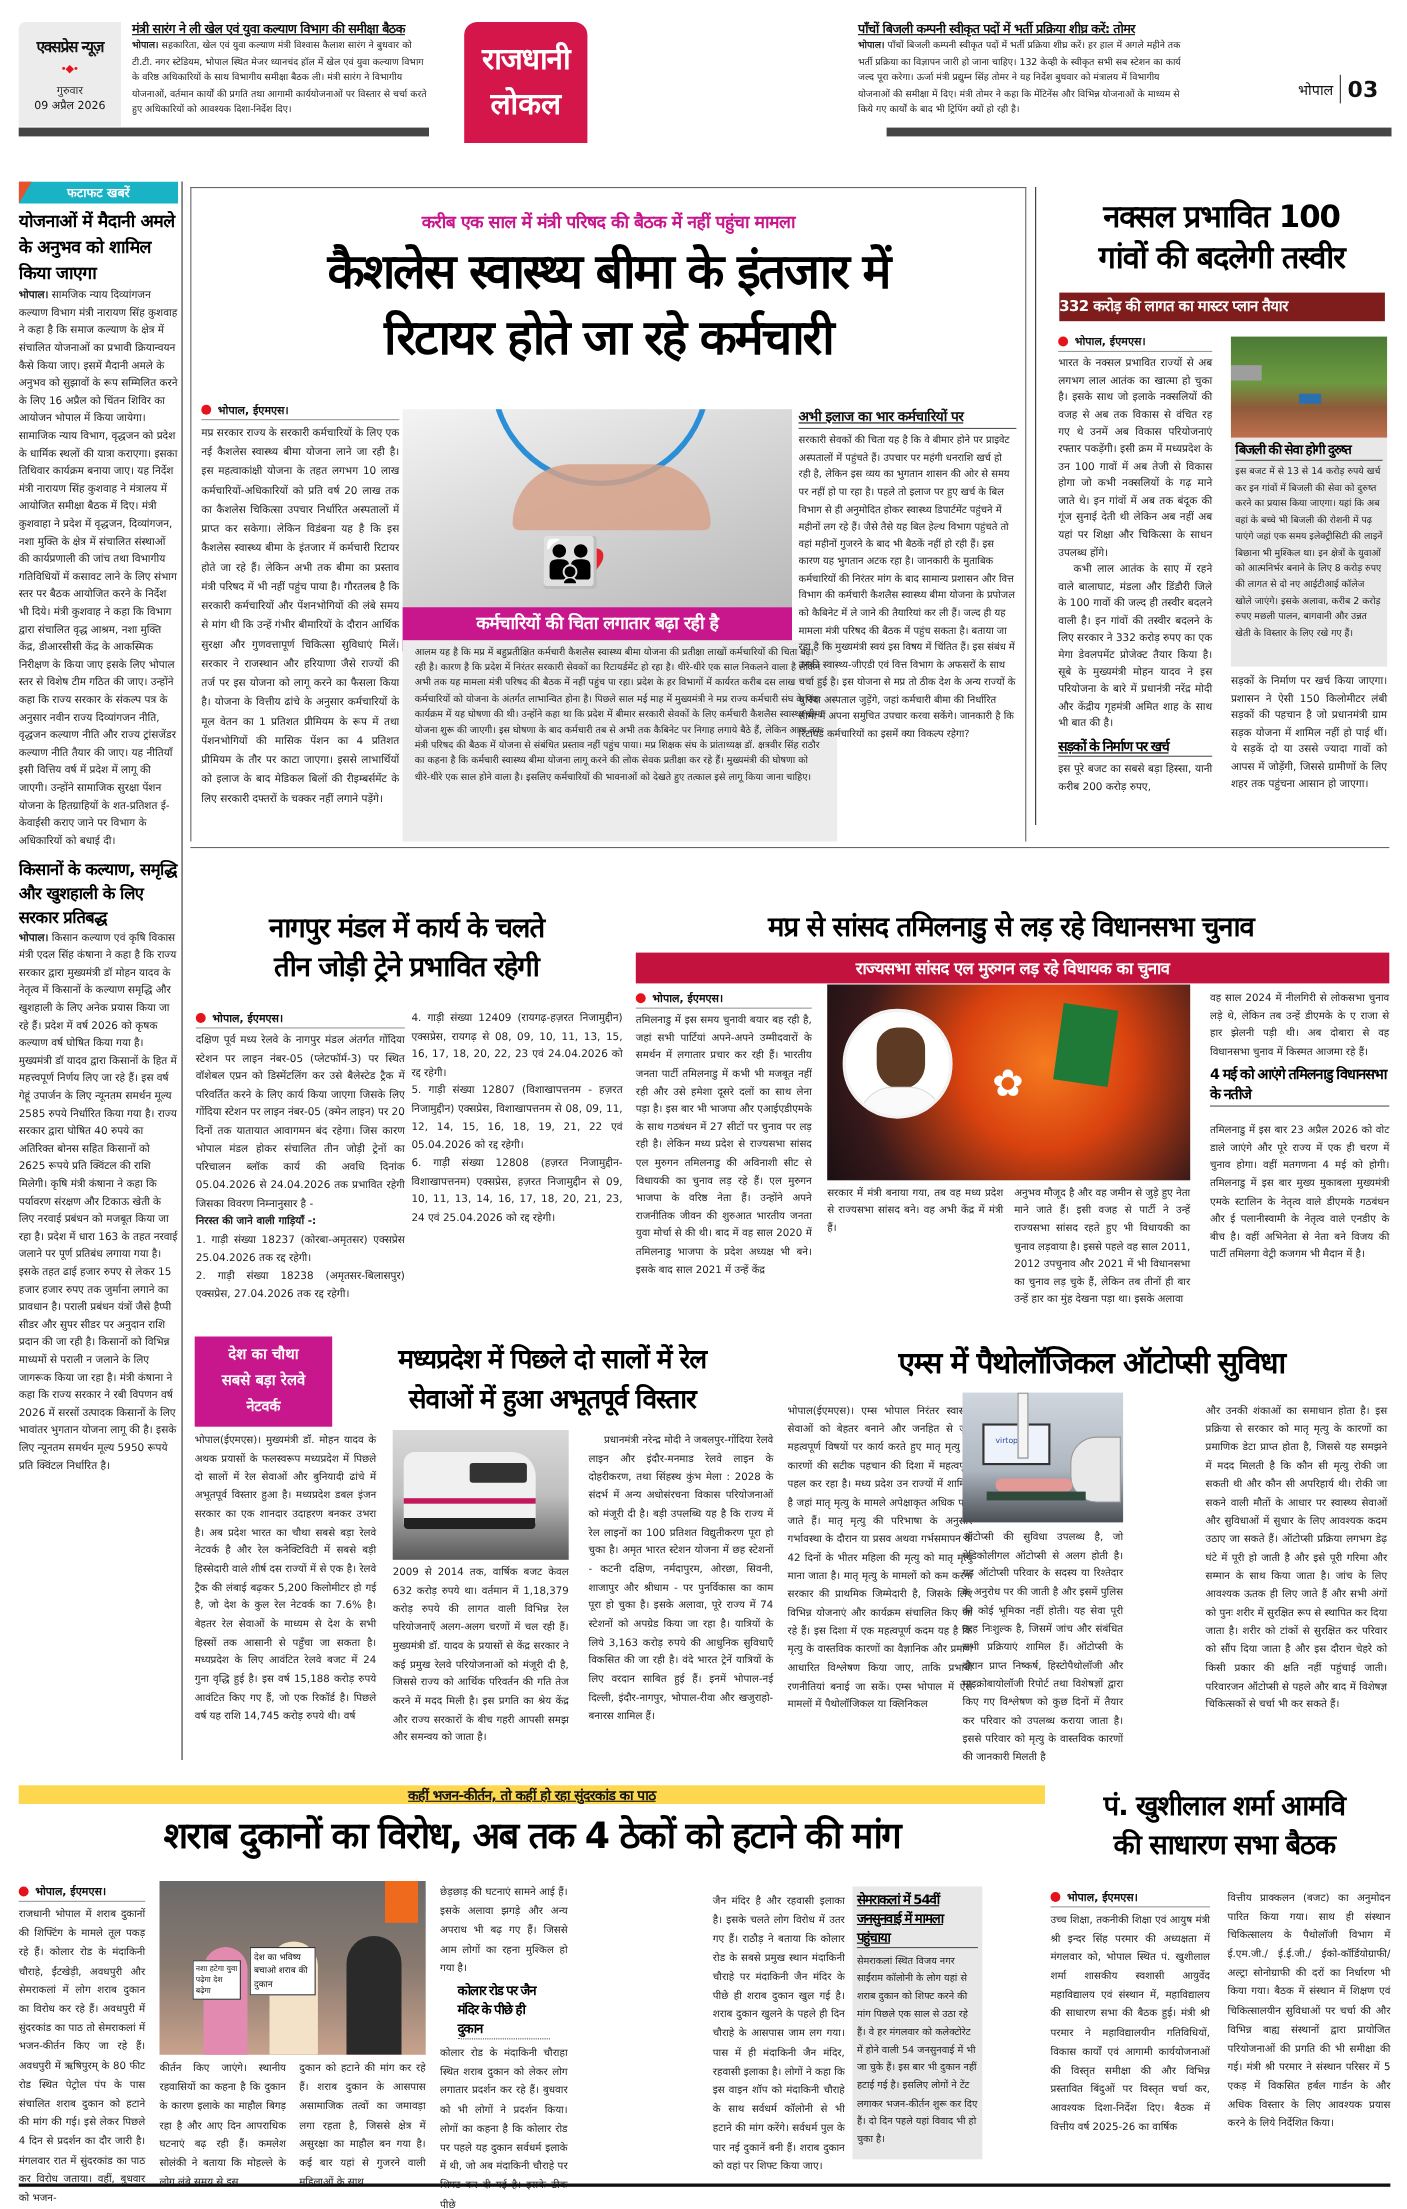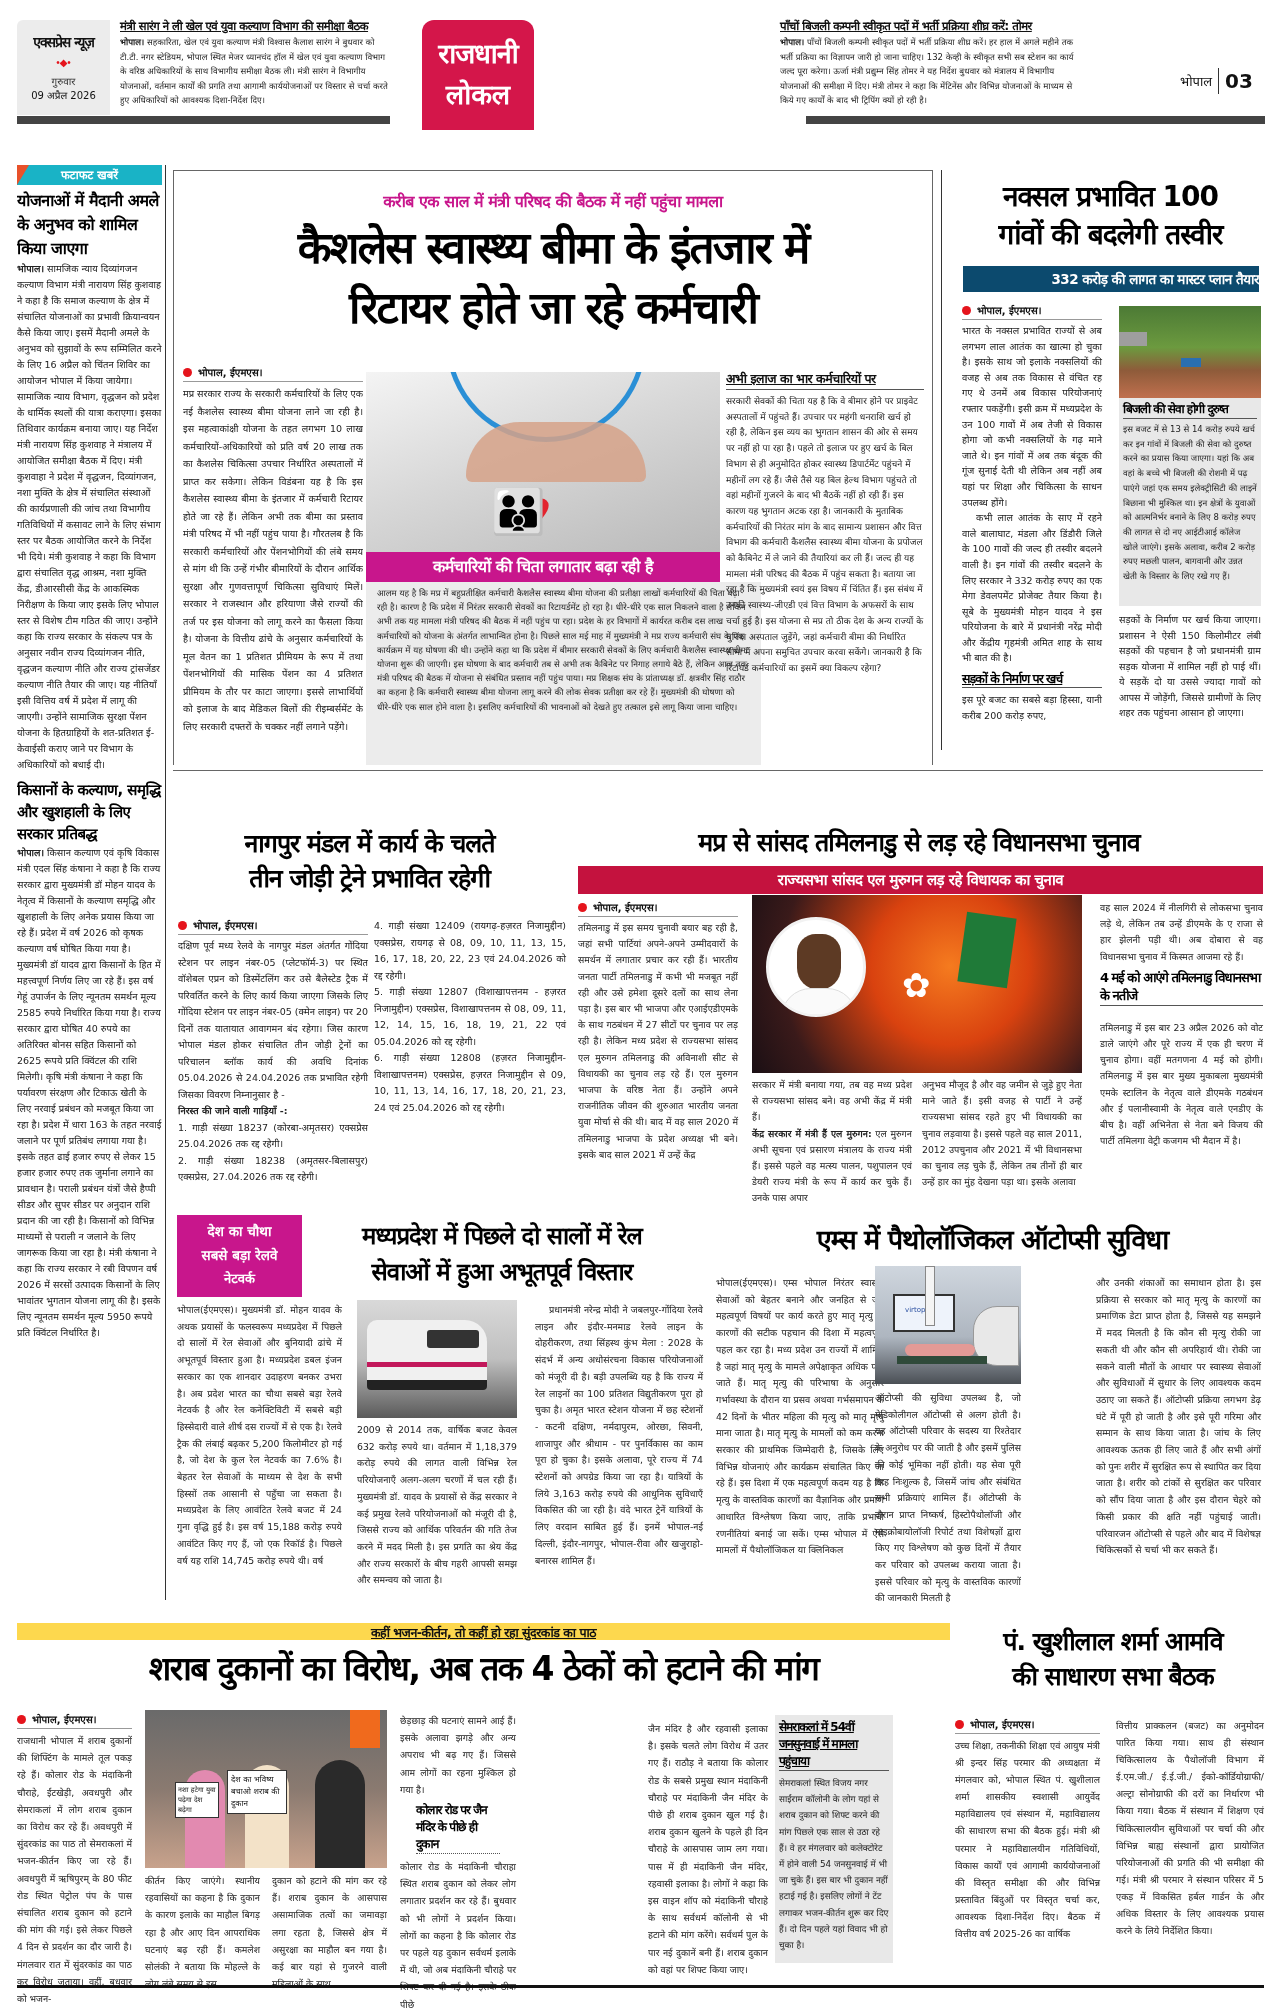--- a/index.html
+++ b/index.html
@@ -98,21 +98,21 @@
   <div class="txt-c" style="font-size:8.6px;line-height:14.2px;height:174px;overflow:hidden">आलम यह है कि मप्र में बहुप्रतीक्षित कर्मचारी कैशलैस स्वास्थ्य बीमा योजना की प्रतीक्षा लाखों कर्मचारियों की चिता बढ़ा रही है। कारण है कि प्रदेश में निरंतर सरकारी सेवकों का रिटायर्डमेंट हो रहा है। धीरे-धीरे एक साल निकलने वाला है लेकिन अभी तक यह मामला मंत्री परिषद की बैठक में नहीं पहुंच पा रहा। प्रदेश के हर विभागों में कार्यरत करीब दस लाख कर्मचारियों को योजना के अंतर्गत लाभान्वित होना है। पिछले साल मई माह में मुख्यमंत्री ने मप्र राज्य कर्मचारी संघ के एक कार्यक्रम में यह घोषणा की थी। उन्होंने कहा था कि प्रदेश में बीमार सरकारी सेवकों के लिए कर्मचारी कैशलैस स्वास्थ्य बीमा योजना शुरू की जाएगी। इस घोषणा के बाद कर्मचारी तब से अभी तक कैबिनेट पर निगाह लगाये बैठे हैं, लेकिन आज तक मंत्री परिषद की बैठक में योजना से संबंधित प्रस्ताव नहीं पहुंच पाया। मप्र शिक्षक संघ के प्रांताध्यक्ष डॉ. क्षत्रवीर सिंह राठौर का कहना है कि कर्मचारी स्वास्थ्य बीमा योजना लागू करने की लोक सेवक प्रतीक्षा कर रहे हैं। मुख्यमंत्री की घोषणा को धीरे-धीरे एक साल होने वाला है। इसलिए कर्मचारियों की भावनाओं को देखते हुए तत्काल इसे लागू किया जाना चाहिए।</div>
 </div>
 <div class="abs" style="left:726px;top:370px;width:198px">
   <div class="sub-h" style="font-size:12.5px;letter-spacing:-0.5px">अभी इलाज का भार कर्मचारियों पर</div>
   <div class="txt-c" style="font-size:9px;line-height:15.7px;height:372px;overflow:hidden">सरकारी सेवकों की चिता यह है कि वे बीमार होने पर प्राइवेट अस्पतालों में पहुंचते हैं। उपचार पर महंगी धनराशि खर्च हो रही है, लेकिन इस व्यय का भुगतान शासन की ओर से समय पर नहीं हो पा रहा है। पहले तो इलाज पर हुए खर्च के बिल विभाग से ही अनुमोदित होकर स्वास्थ्य डिपार्टमेंट पहुंचने में महीनों लग रहे हैं। जैसे तैसे यह बिल हेल्थ विभाग पहुंचते तो वहां महीनों गुजरने के बाद भी बैठकें नहीं हो रही हैं। इस कारण यह भुगतान अटक रहा है। जानकारी के मुताबिक कर्मचारियों की निरंतर मांग के बाद सामान्य प्रशासन और वित्त विभाग की कर्मचारी कैशलैस स्वास्थ्य बीमा योजना के प्रपोजल को कैबिनेट में ले जाने की तैयारियां कर ली हैं। जल्द ही यह मामला मंत्री परिषद की बैठक में पहुंच सकता है। बताया जा रहा है कि मुख्यमंत्री स्वयं इस विषय में चिंतित हैं। इस संबंध में उनकी स्वास्थ्य-जीएडी एवं वित्त विभाग के अफसरों के साथ चर्चा हुई है। इस योजना से मप्र तो ठीक देश के अन्य राज्यों के चुनिंदा अस्पताल जुड़ेंगे, जहां कर्मचारी बीमा की निर्धारित सीमा में अपना समुचित उपचार करवा सकेंगे। जानकारी है कि रिटायर्ड कर्मचारियों का इसमें क्या विकल्प रहेगा?</div>
 </div>
 
 <div class="vrule" style="left:941px;top:170px;height:580px"></div>
 <div class="abs hl" style="left:948px;top:178px;width:325px;text-align:center;font-size:28px;line-height:38px">नक्सल प्रभावित 100</div>
 <div class="abs hl" style="left:948px;top:216px;width:325px;text-align:center;font-size:28px;line-height:38px">गांवों की बदलेगी तस्वीर</div>
-<div class="abs" style="left:963px;top:266px;width:296px;height:26px;background:#0c4a6e;color:#fff;text-align:right">
+<div class="abs" style="left:963px;top:266px;width:296px;height:26px;background:#7f1d1d;color:#fff;text-align:left">
   <span style="font-family:'DejaVu Sans',sans-serif;font-weight:bold;font-size:13.5px;line-height:26px;letter-spacing:-0.5px">332 करोड़ की लागत का मास्टर प्लान तैयार</span>
 </div>
 <div class="abs" style="left:962px;top:303px;width:140px">
   <div class="dateline">
       <span class="dot"></span>
       <span>भोपाल, ईएमएस।</span>
     </div>
   <div class="txt" style="font-size:9.5px;line-height:15.6px">भारत के नक्सल प्रभावित राज्यों से अब लगभग लाल आतंक का खात्मा हो चुका है। इसके साथ जो इलाके नक्सलियों की वजह से अब तक विकास से वंचित रह गए थे उनमें अब विकास परियोजनाएं रफ्तार पकड़ेंगी। इसी क्रम में मध्यप्रदेश के उन 100 गावों में अब तेजी से विकास होगा जो कभी नक्सलियों के गढ़ माने जाते थे। इन गांवों में अब तक बंदूक की गूंज सुनाई देती थी लेकिन अब नहीं अब यहां पर शिक्षा और चिकित्सा के साधन उपलब्ध होंगे।</div>
   <div class="txt" style="font-size:9.5px;line-height:15.6px;text-indent:14px">कभी लाल आतंक के साए में रहने वाले बालाघाट, मंडला और डिंडौरी जिले के 100 गावों की जल्द ही तस्वीर बदलने वाली है। इन गांवों की तस्वीर बदलने के लिए सरकार ने 332 करोड़ रुपए का एक मेगा डेवलपमेंट प्रोजेक्ट तैयार किया है। सूबे के मुख्यमंत्री मोहन यादव ने इस परियोजना के बारे में प्रधानंत्री नरेंद्र मोदी और केंद्रीय गृहमंत्री अमित शाह के साथ भी बात की है।</div>
   <div class="hl" style="font-size:12.5px;border-bottom:1px solid #555;margin:4px 0;text-decoration:underline">सड़कों के निर्माण पर खर्च</div>
@@ -161,21 +161,20 @@
 <div class="abs photo" style="left:752px;top:895px;width:330px;height:178px;background:radial-gradient(circle at 60% 40%,#f57b1f 0%,#d9420f 35%,#3a1a1a 75%,#1a0f14 100%)">
   <div class="abs" style="left:210px;top:20px;width:50px;height:70px;background:#1f7a38;transform:rotate(8deg)"></div>
   <div class="abs" style="left:150px;top:70px;color:#fff;font-size:34px">✿</div>
   <div class="abs" style="left:14px;top:22px;width:100px;height:100px;border-radius:50%;background:#fff;border:3px solid #f2f2f2;overflow:hidden">
     <div class="abs" style="left:28px;top:14px;width:44px;height:56px;border-radius:22px 22px 26px 26px;background:#5d3a24"></div>
     <div class="abs" style="left:12px;top:68px;width:76px;height:40px;border-radius:30px 30px 0 0;background:#fafafa;border:1px solid #ddd"></div>
   </div>
 </div>
 <div class="abs" style="left:752px;top:1077px;width:160px">
   <div class="txt" style="font-size:9.3px;line-height:16.2px">सरकार में मंत्री बनाया गया, तब वह मध्य प्रदेश से राज्यसभा सांसद बने। वह अभी केंद्र में मंत्री हैं।</div>
-  <div class="txt" style="font-size:9.3px;line-height:16.2px"><span class="b">केंद्र सरकार में मंत्री हैं एल मुरुगन:</span> <span>एल मुरुगन अभी सूचना एवं प्रसारण मंत्रालय के राज्य मंत्री हैं। इससे पहले वह मत्स्य पालन, पशुपालन एवं डेयरी राज्य मंत्री के रूप में कार्य कर चुके हैं। उनके पास अपार</span></div>
 </div>
 <div class="abs txt" style="left:922px;top:1077px;width:160px;font-size:9.3px;line-height:16.2px">अनुभव मौजूद है और वह जमीन से जुड़े हुए नेता माने जाते हैं। इसी वजह से पार्टी ने उन्हें राज्यसभा सांसद रहते हुए भी विधायकी का चुनाव लड़वाया है। इससे पहले वह साल 2011, 2012 उपचुनाव और 2021 में भी विधानसभा का चुनाव लड़ चुके हैं, लेकिन तब तीनों ही बार उन्हें हार का मुंह देखना पड़ा था। इसके अलावा</div>
 <div class="abs" style="left:1100px;top:900px;width:163px">
   <div class="txt" style="font-size:9.3px;line-height:16.2px">वह साल 2024 में नीलगिरी से लोकसभा चुनाव लड़े थे, लेकिन तब उन्हें डीएमके के ए राजा से हार झेलनी पड़ी थी। अब दोबारा से वह विधानसभा चुनाव में किस्मत आजमा रहे हैं।</div>
   <div class="hl" style="font-size:13px;line-height:18px;border-bottom:1px solid #555;margin:4px 0 14px">4 मई को आएंगे तमिलनाडु विधानसभा के नतीजे</div>
   <div class="txt" style="font-size:9.3px;line-height:16.2px">तमिलनाडु में इस बार 23 अप्रैल 2026 को वोट डाले जाएंगे और पूरे राज्य में एक ही चरण में चुनाव होगा। वहीं मतगणना 4 मई को होगी। तमिलनाडु में इस बार मुख्य मुकाबला मुख्यमंत्री एमके स्टालिन के नेतृत्व वाले डीएमके गठबंधन और ई पलानीस्वामी के नेतृत्व वाले एनडीए के बीच है। वहीं अभिनेता से नेता बने विजय की पार्टी तमिलगा वेट्री कजगम भी मैदान में है।</div>
 </div>
 
 <div class="abs" style="left:177px;top:1215px;width:125px;height:82px;background:#c8168c;color:#fff;text-align:center;padding-top:4px">
   <div style="font-family:'DejaVu Sans',sans-serif;font-weight:bold;font-size:13.5px;line-height:24px">देश का चौथा</div>

